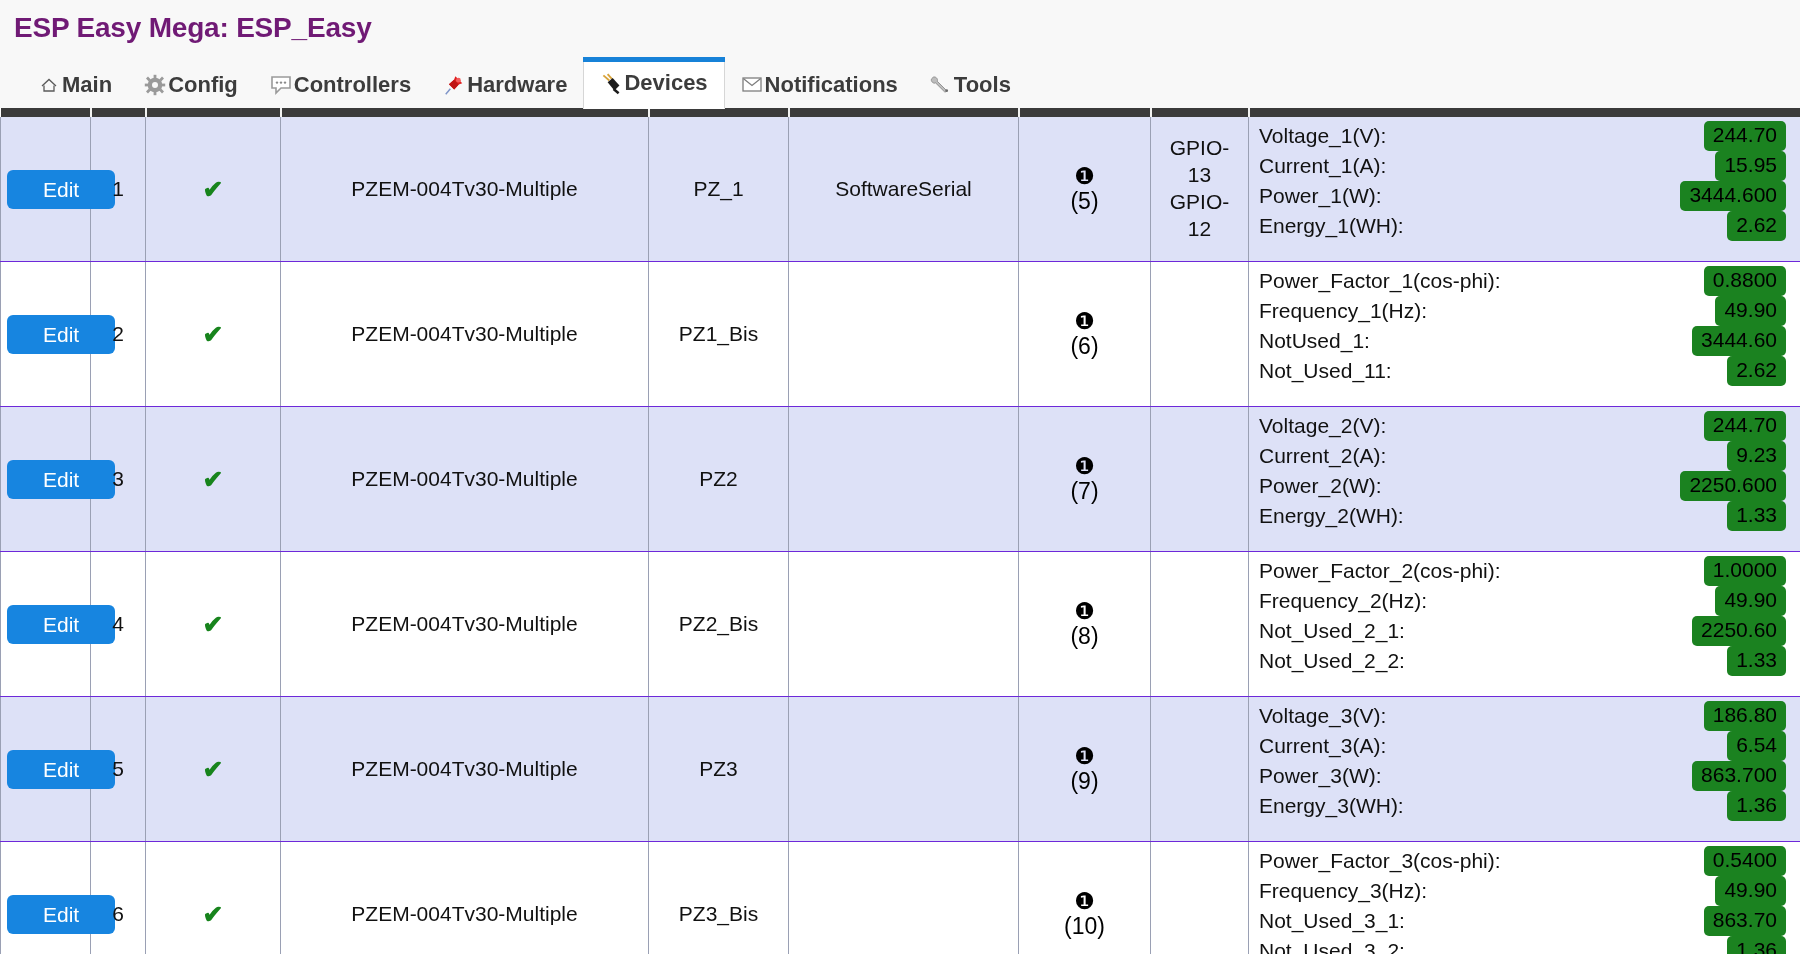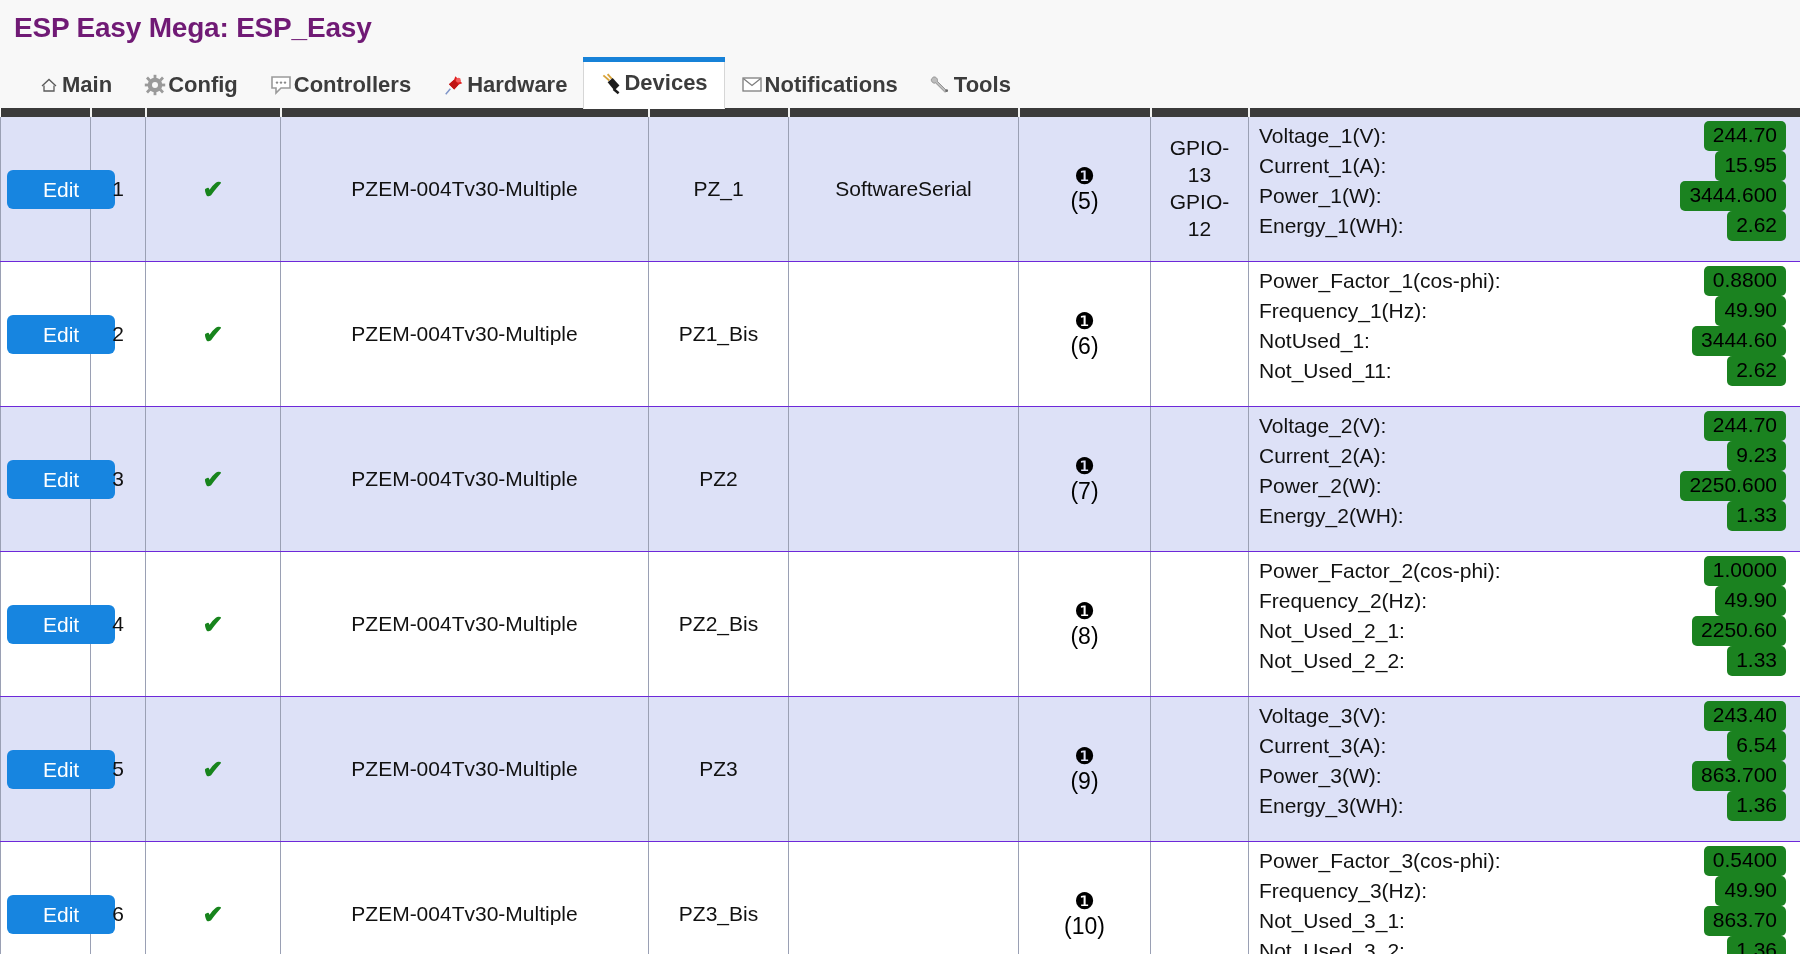--- a/index.html
+++ b/index.html
@@ -435,21 +435,21 @@
         <td class="col-port"></td>
         <td class="col-ctr ctr-cell">
           <span class="ctr-badge">❶</span>
           <span class="ctr-badge">(9)</span>
         </td>
         <td class="col-gpio gpio-cell"></td>
         <td class="col-values values-cell">
           <div class="values-list">
             <div class="value-row">
               <span class="value-label">Voltage_3(V):</span>
-              <span class="value-badge">243.40</span>
+              <span class="value-badge">186.80</span>
             </div>
             <div class="value-row">
               <span class="value-label">Current_3(A):</span>
               <span class="value-badge">6.54</span>
             </div>
             <div class="value-row">
               <span class="value-label">Power_3(W):</span>
               <span class="value-badge">863.700</span>
             </div>
             <div class="value-row">

